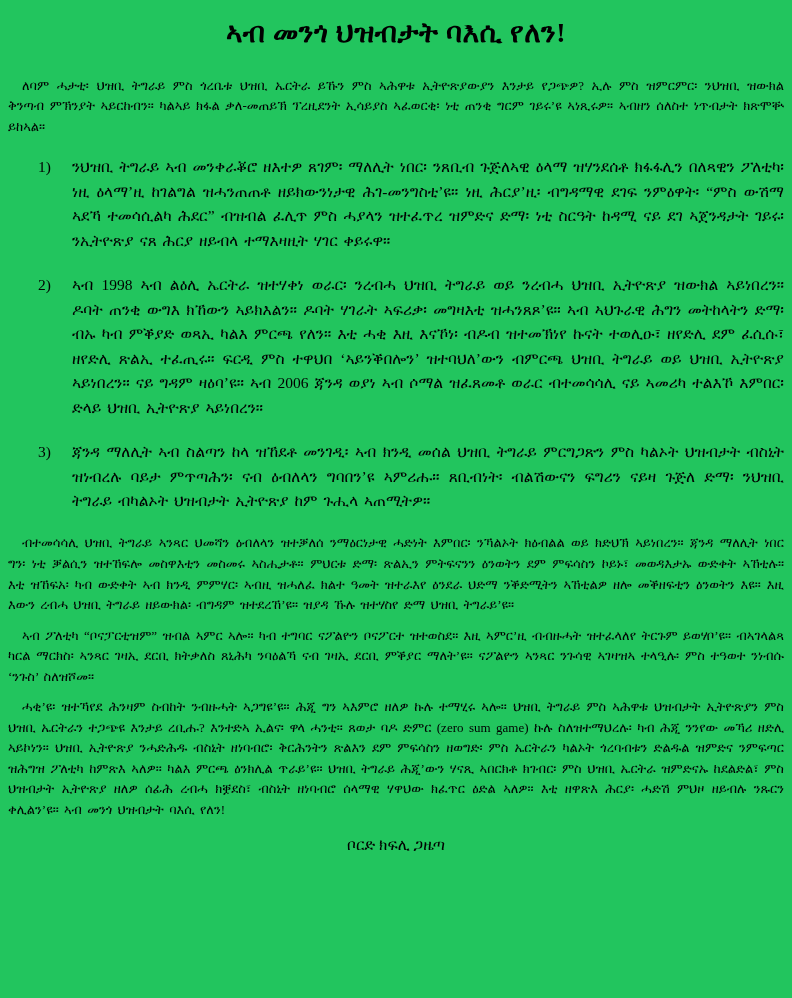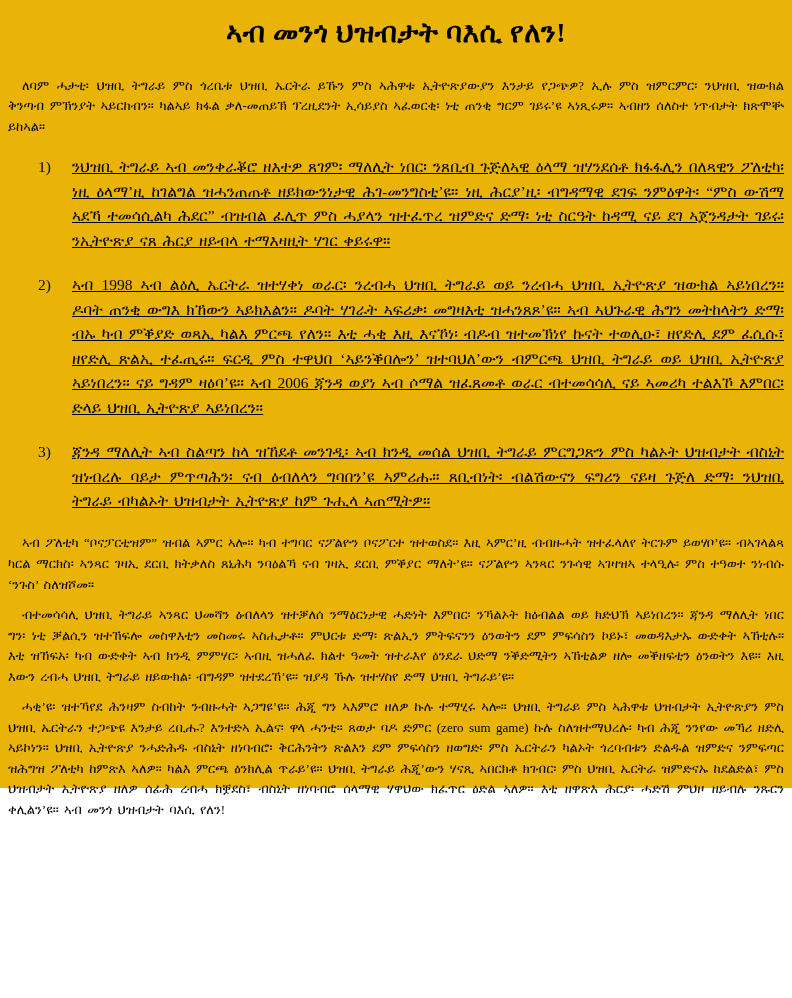--- a/index.html
+++ b/index.html
@@ -10,23 +10,23 @@
   }
   body {
     width: 792px;
     height: 998px;
     overflow: hidden;
     font-family: "Liberation Serif", "DejaVu Serif", serif;
   }
   .page {
     box-sizing: border-box;
     width: 792px;
-    height: 788px;
+    height: 998px;
     padding: 10px 8px 0 8px;
-    background: #eab308;
+    background: #22c55e;
   }
   .title {
     margin: 6px 0 26px 0;
     text-align: center;
     font-size: 28px;
     font-weight: 700;
     line-height: 1.2;
     letter-spacing: 0.5px;
   }
   .para {
@@ -54,21 +54,20 @@
     font-size: 15.5px;
     line-height: 1.58;
     text-align: left;
   }
   .list-item .item-text {
     flex: 1;
     font-size: 15.5px;
     line-height: 1.58;
     text-align: justify;
     word-spacing: 2px;
-    text-decoration: underline;
   }
   .signature {
     margin-top: 14px;
     text-align: center;
     font-size: 15.5px;
     line-height: 1.4;
   }
 </style>
 </head>
 <body>
@@ -91,20 +90,21 @@
       <span class="item-text">ኣብ 1998 ኣብ ልዕሊ ኤርትራ ዝተሃቀነ ወራር፡ ንረብሓ ህዝቢ ትግራይ ወይ ንረብሓ ህዝቢ ኢትዮጽያ ዝውክል ኣይነበረን። ዶባት ጠንቂ ውግእ ክኸውን ኣይክእልን። ዶባት ሃገራት ኣፍሪቃ፡ መግዛእቲ ዝሓንጸጾ’ዩ። ኣብ ኣህጉራዊ ሕግን መትከላትን ድማ፡ ብኡ ካብ ምቕያድ ወጻኢ ካልእ ምርጫ የለን። እቲ ሓቂ እዚ እናኾነ፡ ብዶብ ዝተመኽነየ ኩናት ተወሊዑ፣ ዘየድሊ ደም ፈሲሱ፣ ዘየድሊ ጽልኢ ተፈጢሩ። ፍርዲ ምስ ተዋህበ ‘ኣይንቕበሎን’ ዝተባህለ’ውን ብምርጫ ህዝቢ ትግራይ ወይ ህዝቢ ኢትዮጽያ ኣይነበረን። ናይ ግዳም ዛዕባ’ዩ። ኣብ 2006 ጃንዳ ወያነ ኣብ ሶማል ዝፈጸመቶ ወራር ብተመሳሳሊ ናይ ኣመሪካ ተልእኾ እምበር፡ ድላይ ህዝቢ ኢትዮጽያ ኣይነበረን።</span>
     </div>
 
     <div class="list-item">
       <span class="num">3)</span>
       <span class="item-text">ጃንዳ ማለሊት ኣብ ስልጣን ከላ ዝኸደቶ መንገዲ፡ ኣብ ክንዲ መሰል ህዝቢ ትግራይ ምርግጋጽን ምስ ካልኦት ህዝብታት ብስኒት ዝነብረሉ ባይታ ምጥጣሕን፡ ናብ ዕብለላን ግባበን’ዩ ኣምሪሑ። ጸቢብነት፡ ብልሽውናን ፍግሪን ናይዛ ጉጅለ ድማ፡ ንህዝቢ ትግራይ ብካልኦት ህዝብታት ኢትዮጽያ ከም ጉሒላ ኣጠሚትዎ።</span>
     </div>
 
   </div>
 
+  <p class="para tight">ብተመሳሳሊ ህዝቢ ትግራይ ኣንጻር ህመሻን ዕብለላን ዝተቓለሰ ንማዕርነታዊ ሓድነት እምበር፡ ንኻልኦት ክዕብልል ወይ ክድህኽ ኣይነበረን። ጃንዳ ማለሊት ነበር ግን፡ ነቲ ቓልሲን ዝተኸፍሎ መስዋእቲን መስመሩ ኣስሒታቶ። ምህርቱ ድማ፡ ጽልኢን ምትፍናንን ዕንወትን ደም ምፍሳስን ኮይኑ፣ መወዳእታኡ ውድቀት ኣኸቲሉ። እቲ ዝኸፍአ፡ ካብ ውድቀት ኣብ ክንዲ ምምሃር፡ ኣብዚ ዝሓለፈ ክልተ ዓመት ዝተራእየ ዕንደራ ህድማ ንቕድሚትን ኣኸቲልዎ ዘሎ መቕዘፍቲን ዕንወትን እዩ። እዚ እውን ረብሓ ህዝቢ ትግራይ ዘይውክል፡ ብግዳም ዝተደረኸ’ዩ። ዝያዳ ኹሉ ዝተሃስየ ድማ ህዝቢ ትግራይ’ዩ።</p>
+
   <p class="para tight">ኣብ ፖለቲካ “ቦናፓርቲዝም” ዝብል ኣምር ኣሎ። ካብ ተግባር ናፖልዮን ቦናፖርተ ዝተወስደ። እዚ ኣምር’ዚ ብብዙሓት ዝተፈላለየ ትርጉም ይወሃቦ’ዩ። ብኣገላልጻ ካርል ማርክስ፡ ኣንጻር ገዛኢ ደርቢ ክትቃለስ ጸኒሕካ ንባዕልኻ ናብ ገዛኢ ደርቢ ምቕያር ማለት’ዩ። ናፖልዮን ኣንጻር ንጉሳዊ ኣገዛዝኣ ተላዒሉ፡ ምስ ተዓወተ ንነብሱ ‘ንጉስ’ ስለዝሾመ።</p>
-
-  <p class="para tight">ብተመሳሳሊ ህዝቢ ትግራይ ኣንጻር ህመሻን ዕብለላን ዝተቓለሰ ንማዕርነታዊ ሓድነት እምበር፡ ንኻልኦት ክዕብልል ወይ ክድህኽ ኣይነበረን። ጃንዳ ማለሊት ነበር ግን፡ ነቲ ቓልሲን ዝተኸፍሎ መስዋእቲን መስመሩ ኣስሒታቶ። ምህርቱ ድማ፡ ጽልኢን ምትፍናንን ዕንወትን ደም ምፍሳስን ኮይኑ፣ መወዳእታኡ ውድቀት ኣኸቲሉ። እቲ ዝኸፍአ፡ ካብ ውድቀት ኣብ ክንዲ ምምሃር፡ ኣብዚ ዝሓለፈ ክልተ ዓመት ዝተራእየ ዕንደራ ህድማ ንቕድሚትን ኣኸቲልዎ ዘሎ መቕዘፍቲን ዕንወትን እዩ። እዚ እውን ረብሓ ህዝቢ ትግራይ ዘይውክል፡ ብግዳም ዝተደረኸ’ዩ። ዝያዳ ኹሉ ዝተሃስየ ድማ ህዝቢ ትግራይ’ዩ።</p>
 
   <p class="para tight">ሓቂ’ዩ፡ ዝተኻየደ ሕንዛም ስብከት ንብዙሓት ኣጋግዩ’ዩ። ሕጂ ግን ኣእምሮ ዘለዎ ኩሉ ተማሂሩ ኣሎ። ህዝቢ ትግራይ ምስ ኣሕዋቱ ህዝብታት ኢትዮጽያን ምስ ህዝቢ ኤርትራን ተጋጭዩ እንታይ ረቢሑ? እንተድኣ ኢልና፡ ዋላ ሓንቲ። ጸወታ ባዶ ድምር (zero sum game) ኩሉ ስለዝተማህረሉ፡ ካብ ሕጂ ንንየው መኻሪ ዘድሊ ኣይኮነን። ህዝቢ ኢትዮጽያ ንሓድሕዱ ብስኒት ዘነባብሮ፡ ቅርሕንትን ጽልእን ደም ምፍሳስን ዘወግድ፡ ምስ ኤርትራን ካልኦት ጎረባብቱን ድልዱል ዝምድና ንምፍጣር ዝሕግዝ ፖለቲካ ከምጽእ ኣለዎ። ካልእ ምርጫ ዕንክሊል ጥራይ’ዩ። ህዝቢ ትግራይ ሕጂ’ውን ሃናጺ ኣበርክቶ ክገብር፡ ምስ ህዝቢ ኤርትራ ዝምድናኡ ከደልድል፣ ምስ ህዝብታት ኢትዮጽያ ዘለዎ ሰፊሕ ረብሓ ክቛደስ፣ ብስኒት ዘነባብሮ ሰላማዊ ሃዋህው ክፈጥር ዕድል ኣለዎ። እቲ ዘዋጽእ ሕርያ፡ ሓድሽ ምህዞ ዘይብሉ ንጹርን ቀሊልን’ዩ። ኣብ መንጎ ህዝብታት ባእሲ የለን!</p>
 
+  <div class="signature">ቦርድ ክፍሊ ጋዜጣ</div>
 
 </div>
 
 </body></html>

